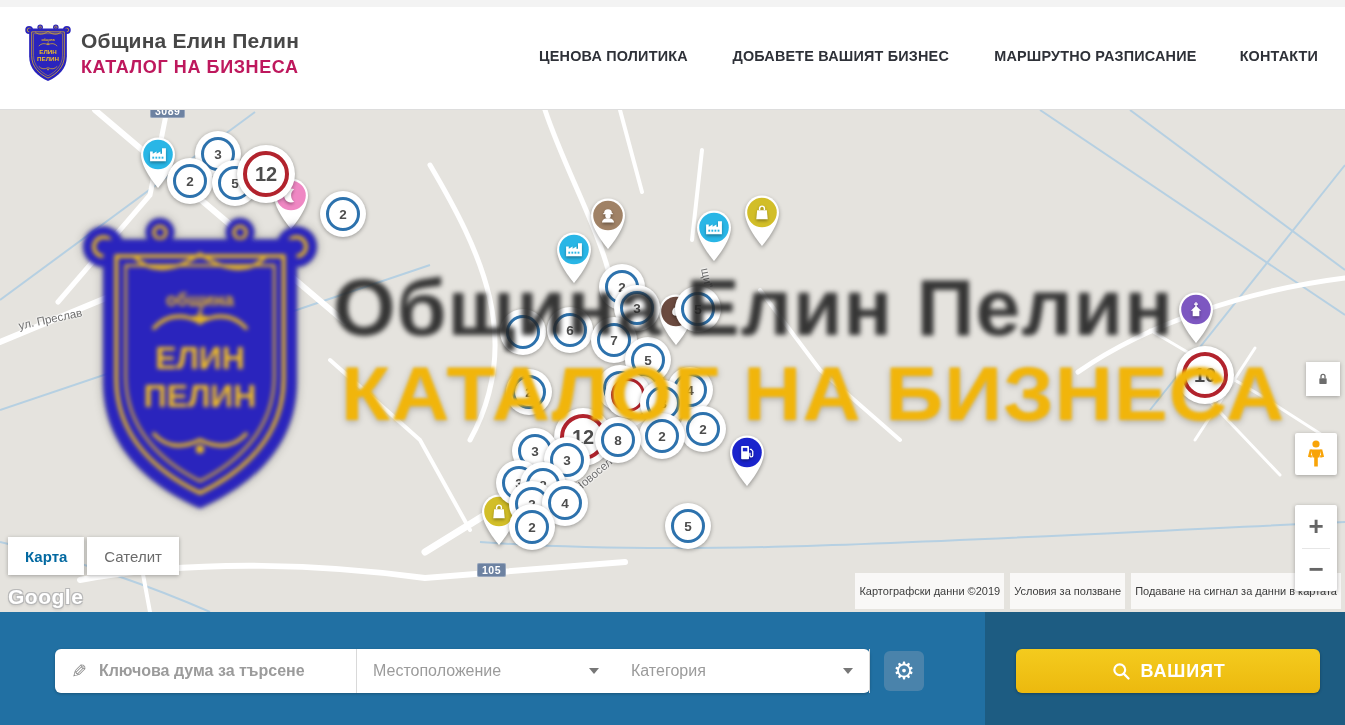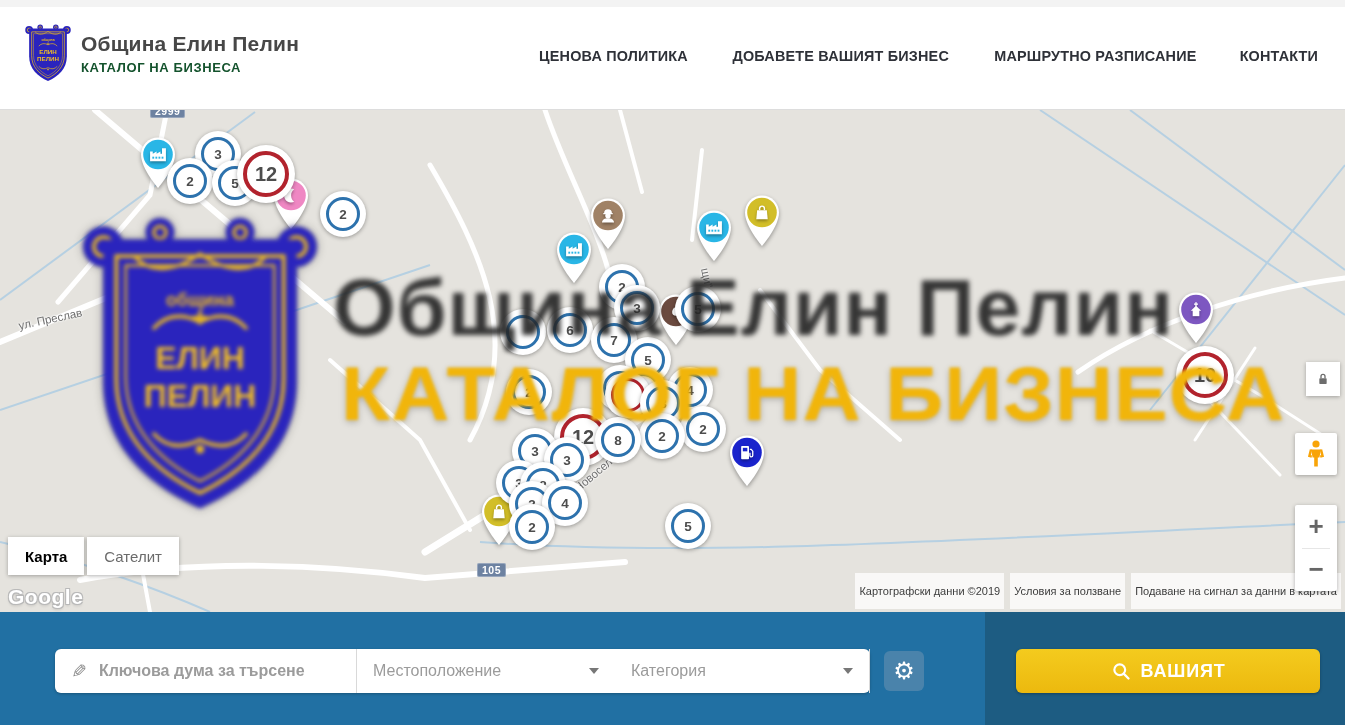--- a/index.html
+++ b/index.html
@@ -6,21 +6,21 @@
   .stage{position:relative;width:1345px;height:725px;overflow:hidden;
          font-family:"Liberation Sans",sans-serif;background:#fff;}
 
   
   .header{position:absolute;left:0;top:0;width:1345px;height:110px;background:#fff;
           border-bottom:1px solid #ddd;box-sizing:border-box;}
   .header-top-strip{position:absolute;left:0;top:0;width:100%;height:7px;background:#f3f3f3;}
   .logo-wrap{position:absolute;left:25px;top:24px;display:flex;align-items:center;gap:10px;}
   .logo-crest{width:46px;height:58px;}
   .logo-text .title{font-size:21px;font-weight:bold;color:#474747;letter-spacing:.2px;}
-  .logo-text .subtitle{font-size:13px;font-weight:bold;color:#14532d;letter-spacing:.6px;margin-top:4px;}
+  .logo-text .subtitle{font-size:18px;font-weight:bold;color:#be185d;letter-spacing:.6px;margin-top:4px;}
   .nav{position:absolute;right:25px;top:0;height:110px;display:flex;align-items:center;gap:37px;}
   .nav-item{font-size:15px;font-weight:bold;color:#2e3138;letter-spacing:.2px;cursor:pointer;
             transform:scaleX(.96);white-space:nowrap;}
 
   
   .map{position:absolute;left:0;top:110px;width:1345px;height:502px;background:#e5e3de;overflow:hidden;}
   .map-roads{position:absolute;left:0;top:0;z-index:1;}
   .street-label{position:absolute;color:#6e6e6e;font-size:11.5px;white-space:nowrap;z-index:2;
                 text-shadow:0 0 2px #fff,0 0 2px #fff,0 0 3px #fff;}
   .road-label{position:absolute;background:#6d82a1;color:#fff;font-size:10.5px;font-weight:bold;
@@ -49,21 +49,21 @@
             white-space:nowrap;transform:scaleX(1.02);transform-origin:left;}
   .wm-line2{position:absolute;left:341px;top:240px;z-index:8;font-size:76px;font-weight:bold;
             color:#f1b50b;letter-spacing:1px;filter:blur(1.6px);pointer-events:none;
             white-space:nowrap;transform:scaleX(1.06);transform-origin:left;
             text-shadow:0 2px 6px rgba(0,0,0,.25);}
 
   
   .maptype{position:absolute;left:8px;top:427px;display:flex;gap:3px;z-index:12;}
   .maptype .btn{background:#fff;height:38px;display:flex;align-items:center;justify-content:center;
                 box-shadow:0 1px 4px rgba(0,0,0,.3);cursor:pointer;font-size:15px;padding:0 17px;}
-  .maptype .btn.active{font-weight:bold;color:#000000;}
+  .maptype .btn.active{font-weight:bold;color:#0369a1;}
   .maptype .btn.inactive{color:#6b6b6b;}
   .google-logo{position:absolute;left:8px;top:475px;z-index:12;font-size:21px;font-weight:bold;
                color:#fff;letter-spacing:.5px;cursor:pointer;
                text-shadow:-1px -1px 0 #b9b9b9,1px -1px 0 #b9b9b9,-1px 1px 0 #b9b9b9,1px 1px 0 #b9b9b9,0 2px 3px rgba(0,0,0,.15);}
   .attribution{position:absolute;right:4px;bottom:3px;z-index:12;display:flex;gap:6px;font-size:11px;color:#3c3c3c;}
   .attribution span{background:rgba(255,255,255,.75);padding:12px 4px;white-space:nowrap;margin-top:40px;}
   .ctrl-lock{position:absolute;left:1306px;top:252px;width:34px;height:34px;background:#fff;z-index:12;
              display:flex;align-items:center;justify-content:center;box-shadow:0 1px 4px rgba(0,0,0,.3);cursor:pointer;}
   .ctrl-pegman{position:absolute;left:1295px;top:323px;width:42px;height:42px;background:#fff;z-index:12;
                border-radius:2px;display:flex;align-items:center;justify-content:center;
@@ -173,21 +173,21 @@
         <path d="M1255 238 L1195 330" stroke-width="3"></path>
         <path d="M1180 260 L1280 365" stroke-width="3"></path>
         <path d="M620 0 L642 82" stroke-width="4"></path>
         <path d="M702 40 L692 130" stroke-width="4"></path>
         <path d="M760 180 L820 260 L900 330" stroke-width="4"></path>
         <path d="M330 250 L420 330 L470 420" stroke-width="4"></path>
       </g>
     </svg>
 
     <div id="label-layer">
-        <div class="road-label" style="left: 150px; top: -6px;">2999</div>
+        <div class="road-label" style="left: 150px; top: -6px;">3089</div>
         <div class="road-label" style="left: 477px; top: 453px;">105</div>
         <div class="street-label" style="left: 18px; top: 203px; transform: rotate(-12deg);">ул. Преслав</div>
         <div class="street-label" style="left: 545px; top: 368px; transform: rotate(-40deg);">бул. „Новосел</div>
         <div class="street-label" style="left: 697px; top: 162px; transform: rotate(78deg);">щи"</div>
       </div>
     <div class="marker-layer" id="marker-layer">
         <div class="pin" style="left: 136px; top: 24px;"><svg width="44" height="56" viewBox="0 0 44 56">
     <path d="M22 54C22 54 5 34.5 5 20.5A17 17 0 1 1 39 20.5C39 34.5 22 54 22 54Z" fill="#fff"></path>
     <circle cx="22" cy="20.5" r="14.8" fill="#29b6e6"></circle>
     <svg x="12" y="10.5" width="20" height="20" viewBox="0 0 24 24">

